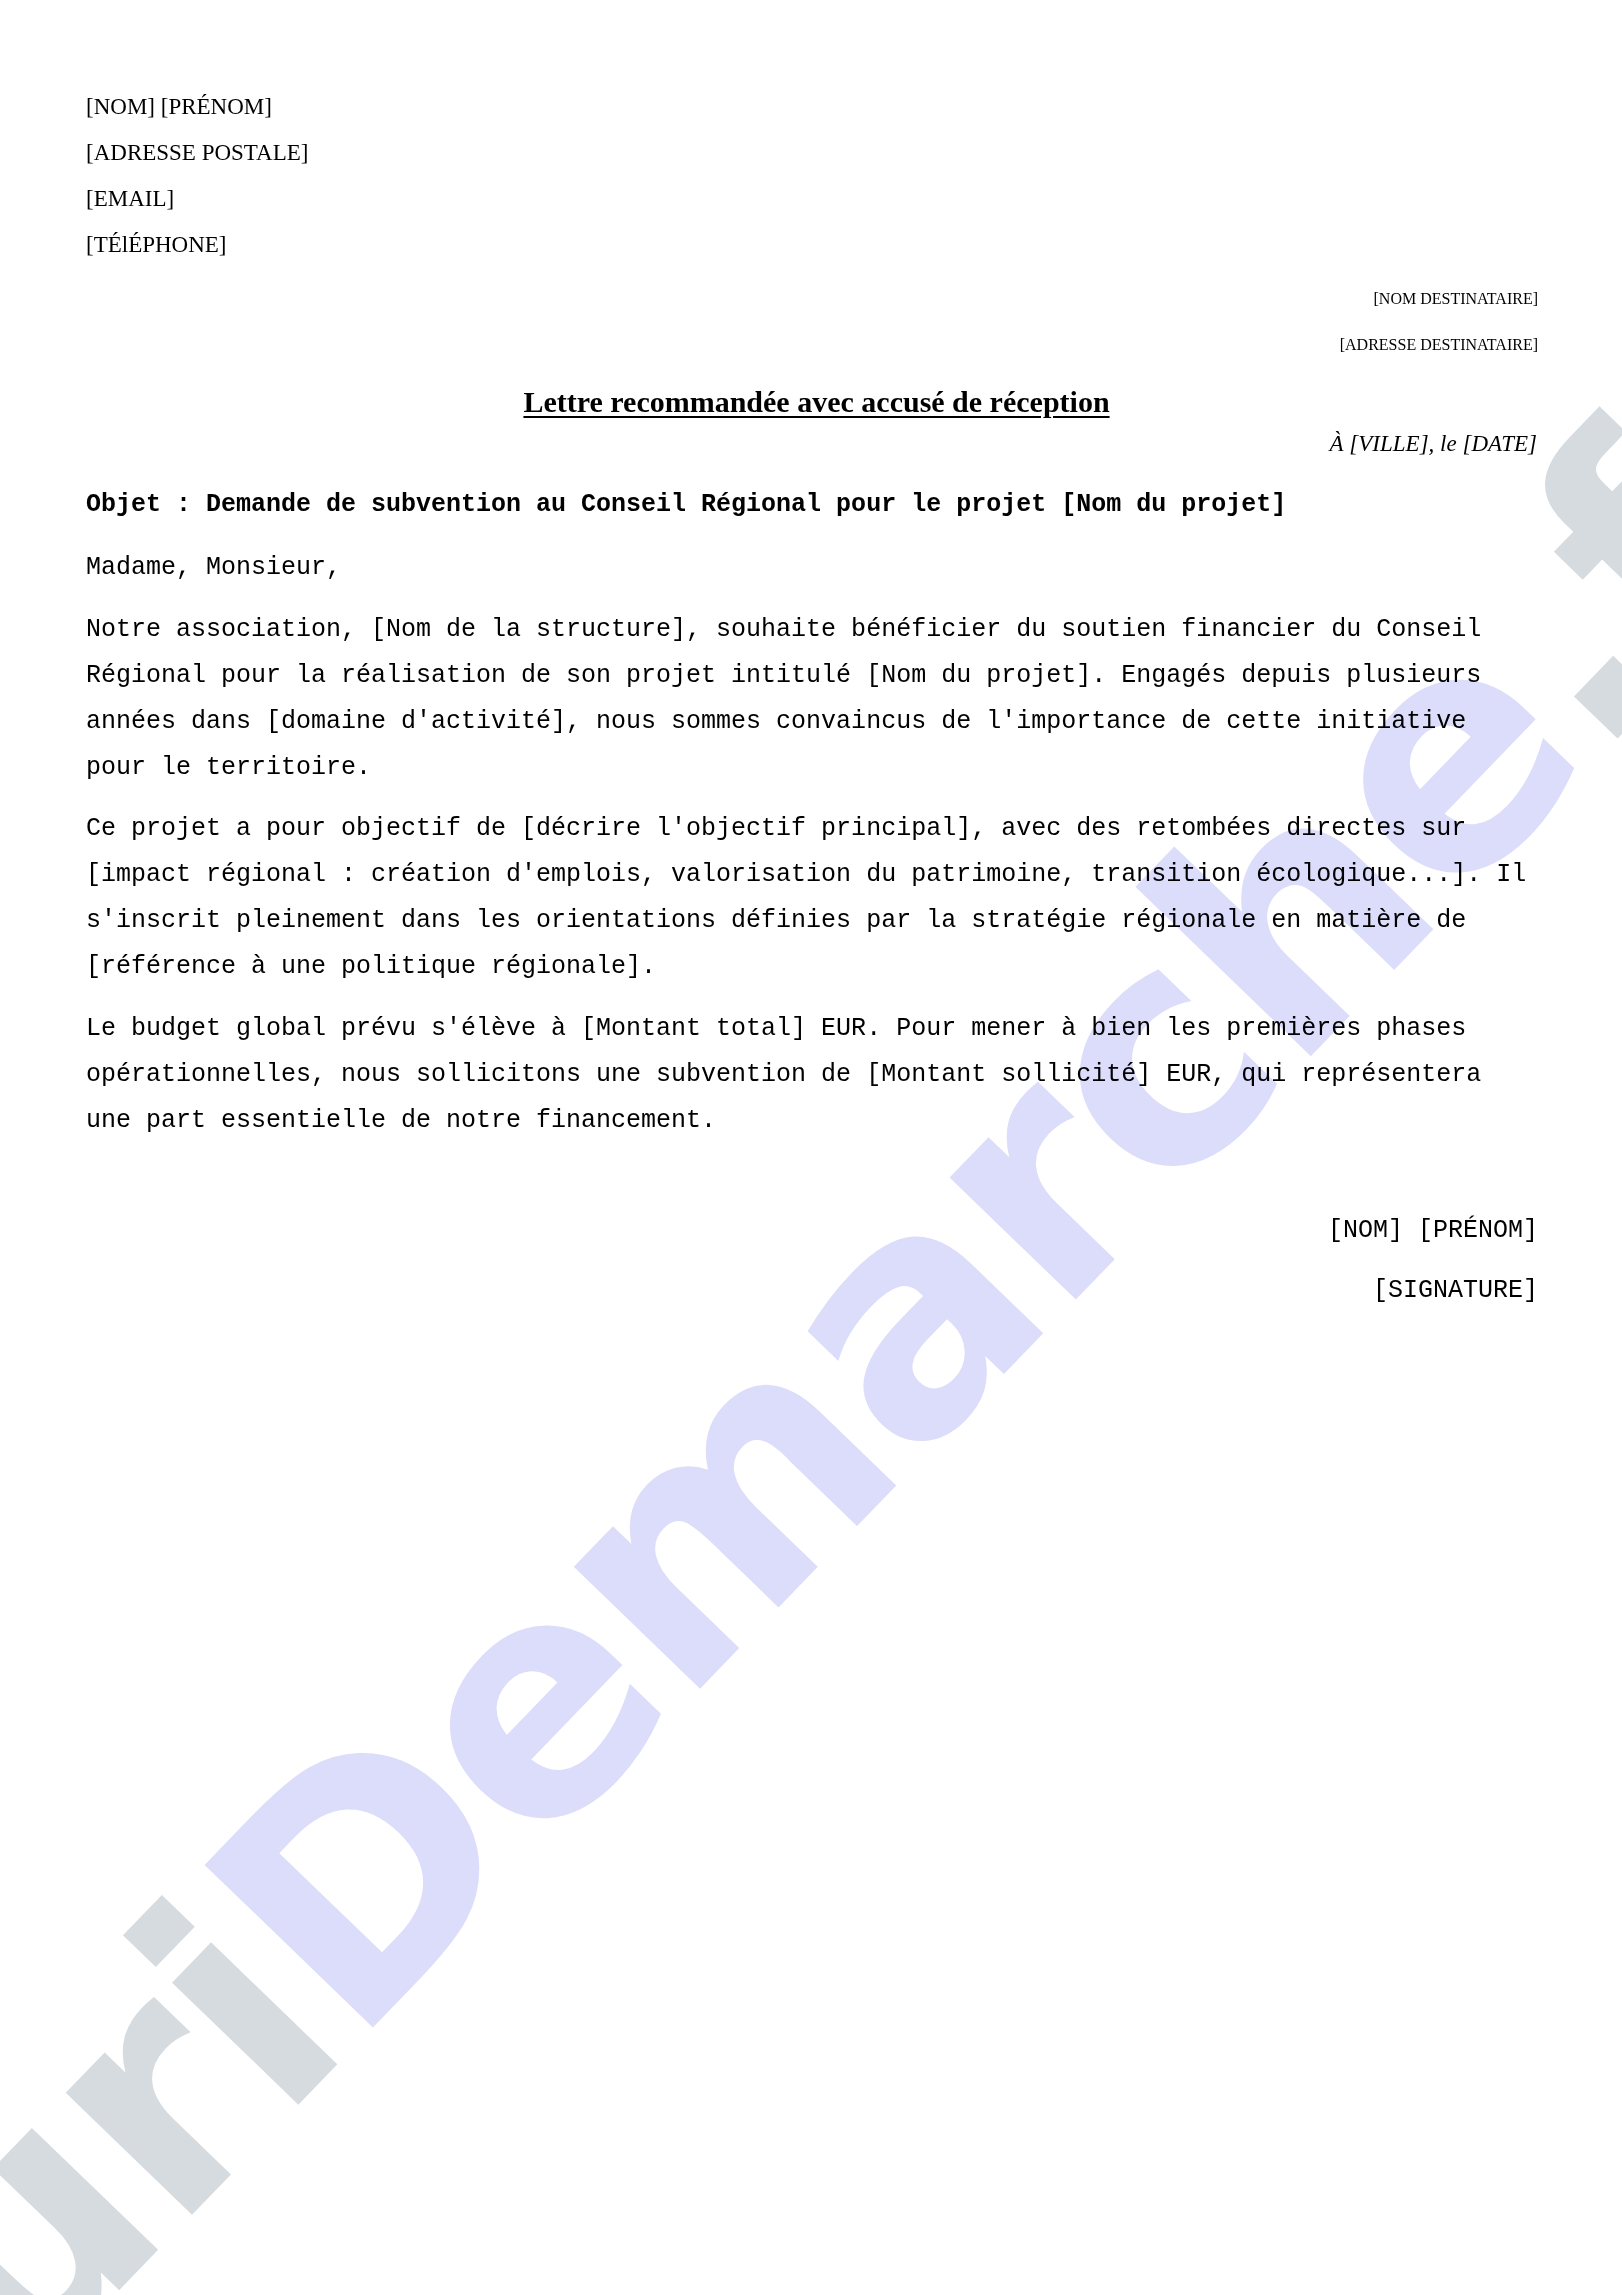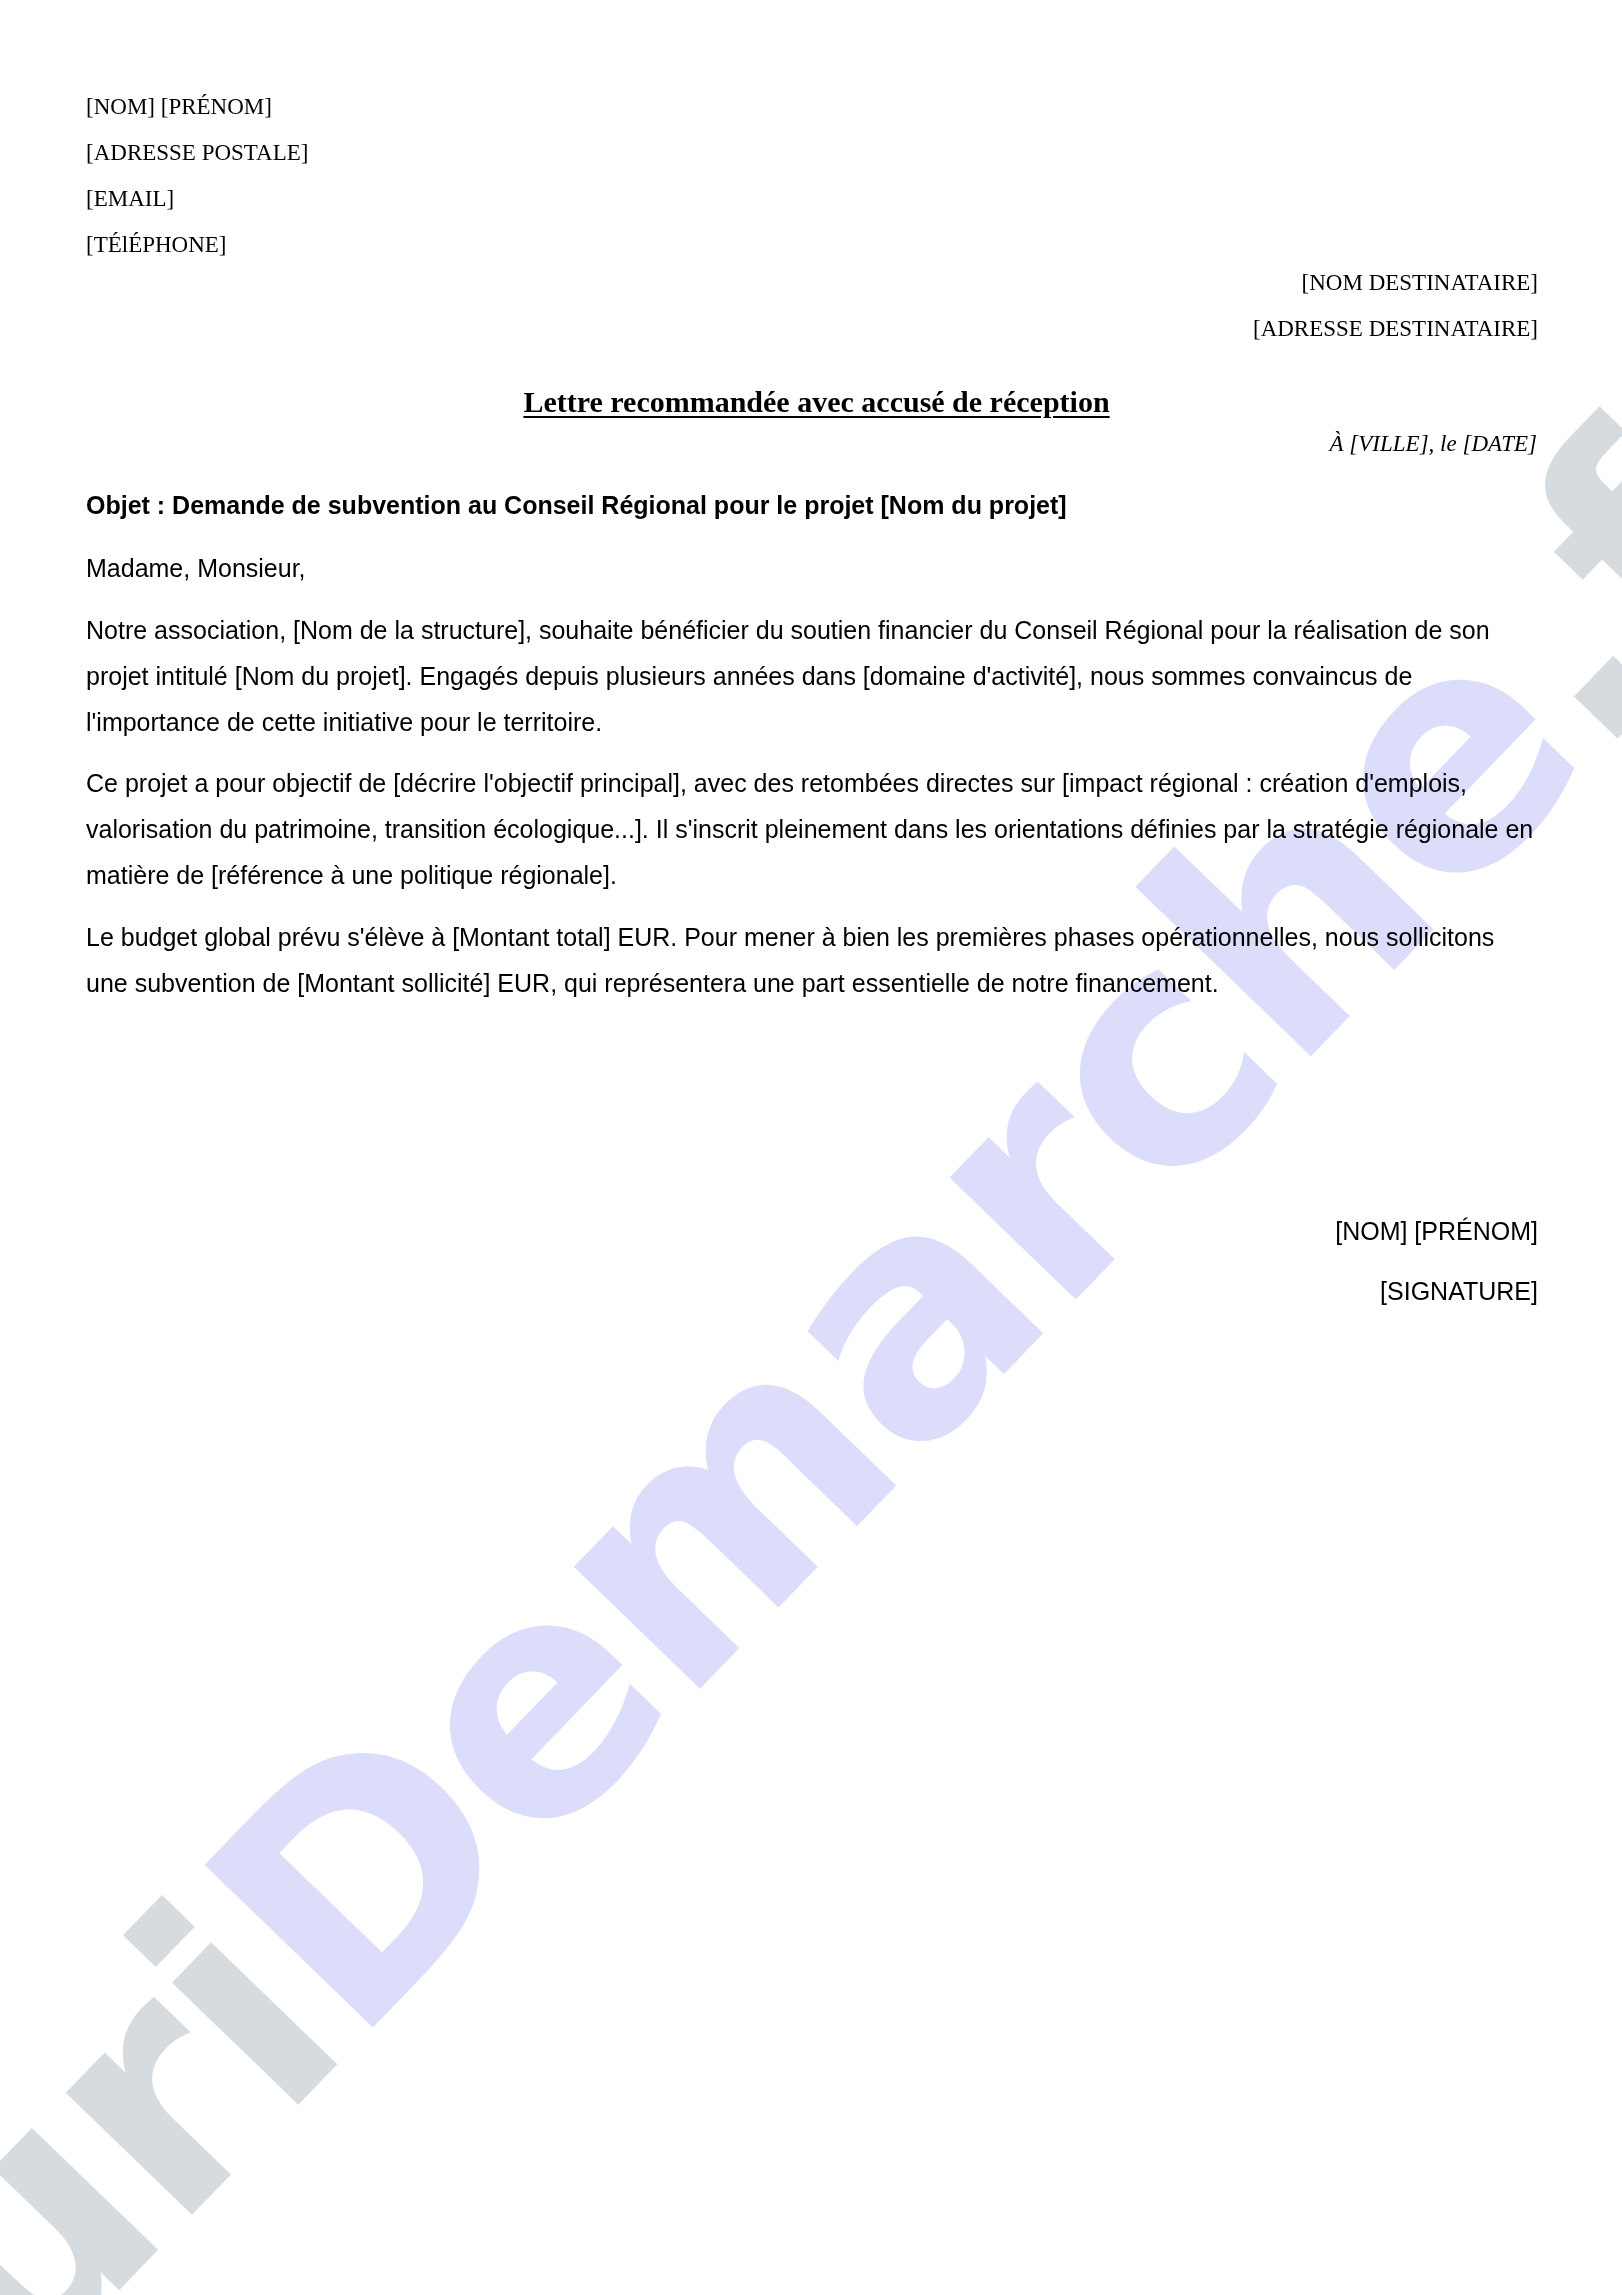--- a/index.html
+++ b/index.html
@@ -32,35 +32,35 @@
     .wm-blue { color: #dcdcfb; }
     .page {
       position: absolute;
       inset: 0;
       z-index: 1;
     }
     .serif {
       font-family: "Liberation Serif", "DejaVu Serif", serif;
     }
     .sans {
-      font-family: Liberation Sans, sans-serif;
+      font-family: Liberation Mono, monospace;
     }
     .sender {
       position: absolute;
       left: 86px;
       top: 84px;
       font-size: 23px;
       line-height: 46px;
     }
     .recipient {
       position: absolute;
       right: 85px;
-      top: 260px;
+      top: 276px;
       text-align: right;
-      font-size: 23px;
+      font-size: 16px;
       line-height: 46px;
     }
     .title {
       position: absolute;
       left: 10px;
       right: 0;
       top: 382px;
       text-align: center;
       font-size: 30px;
       font-weight: bold;

